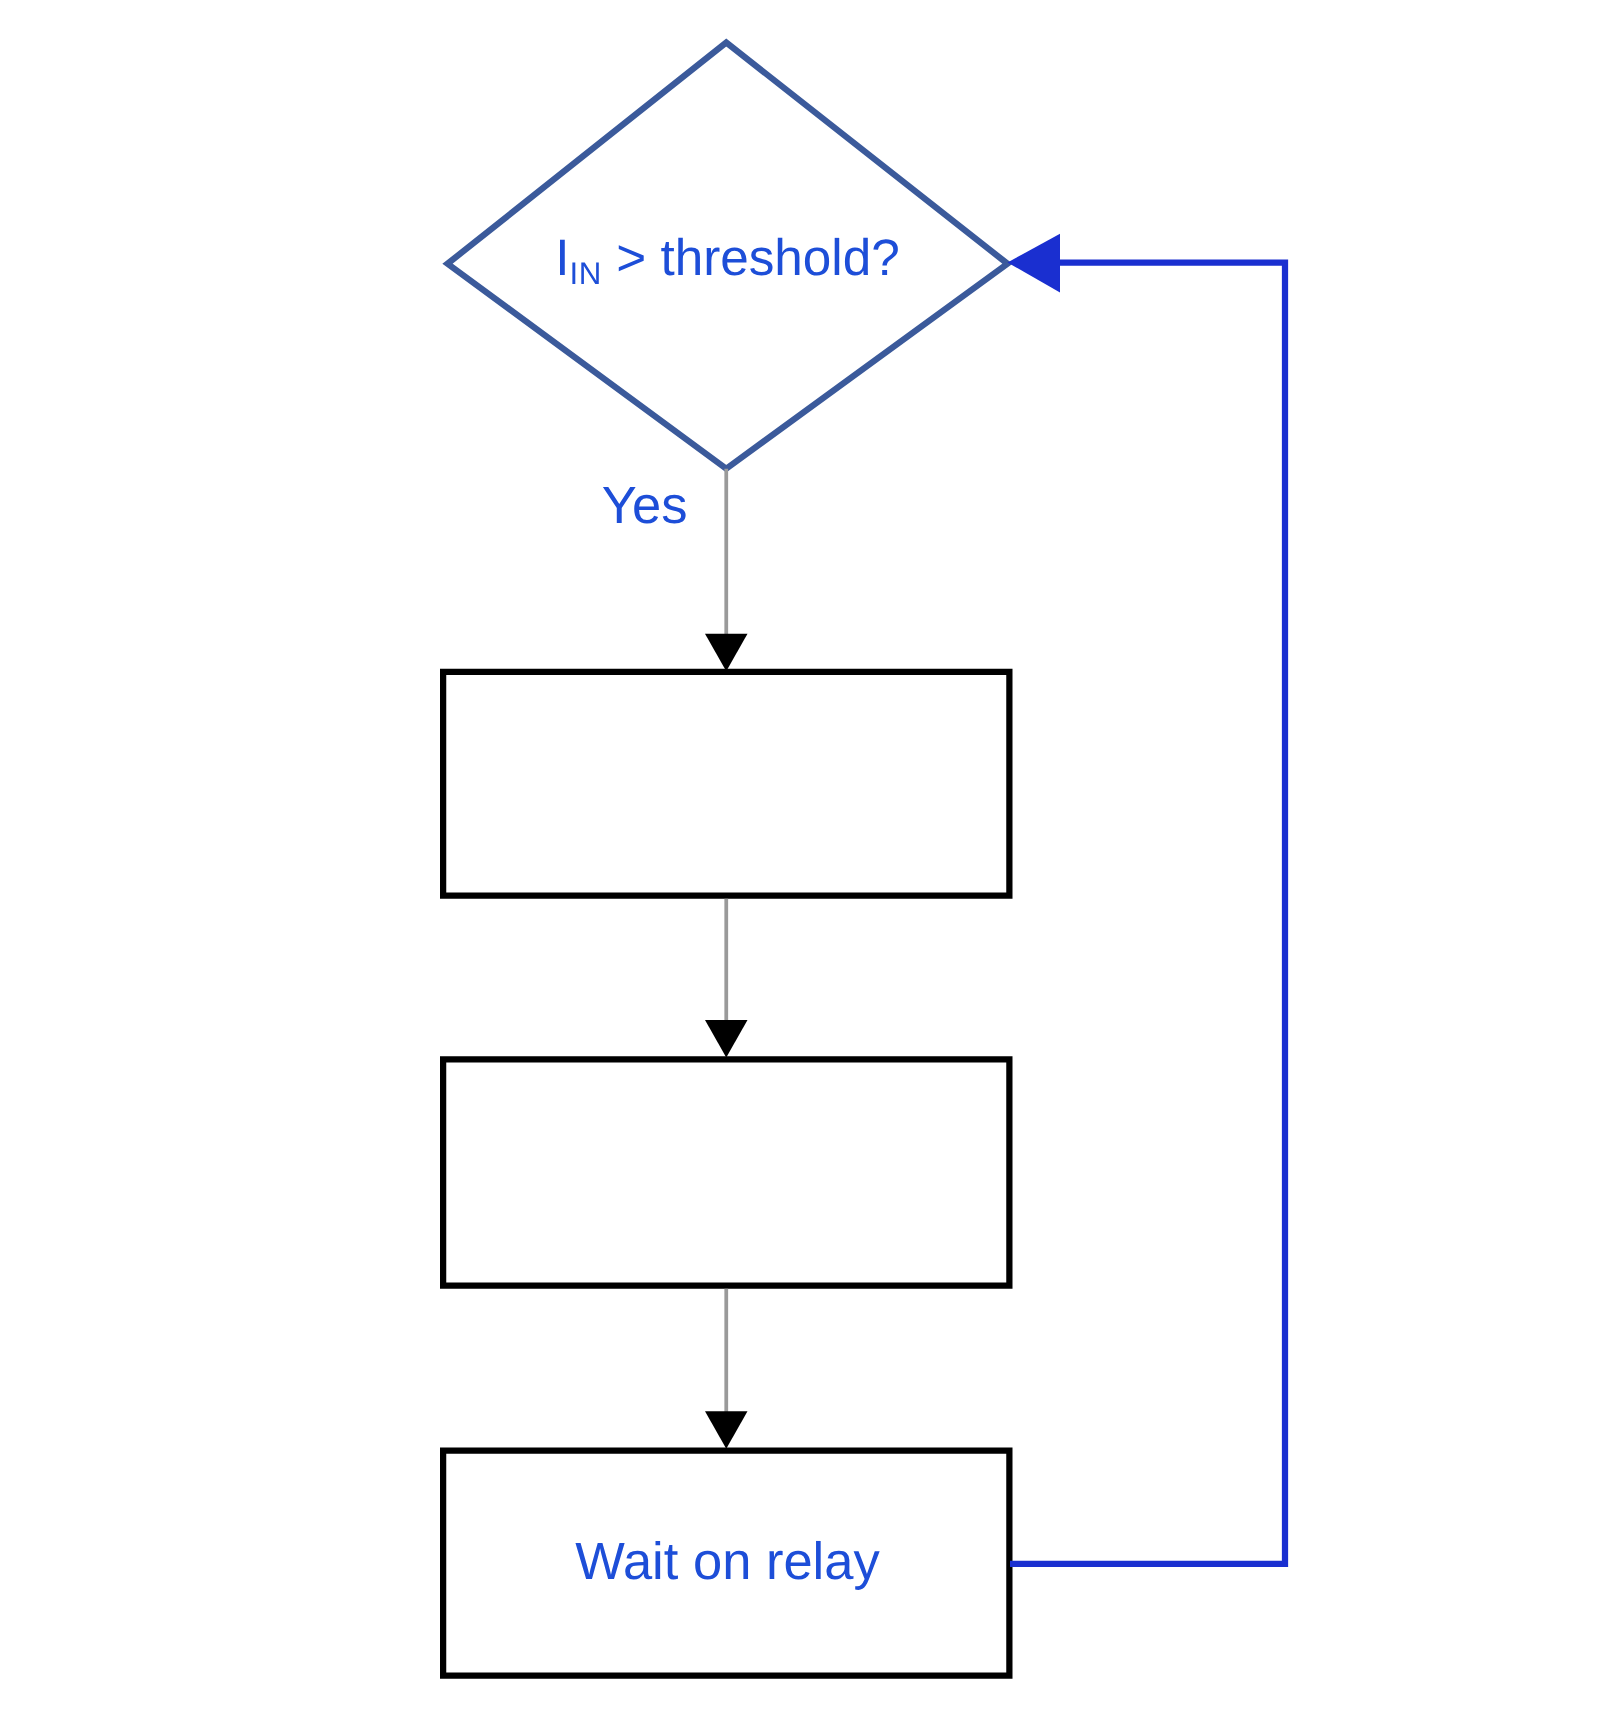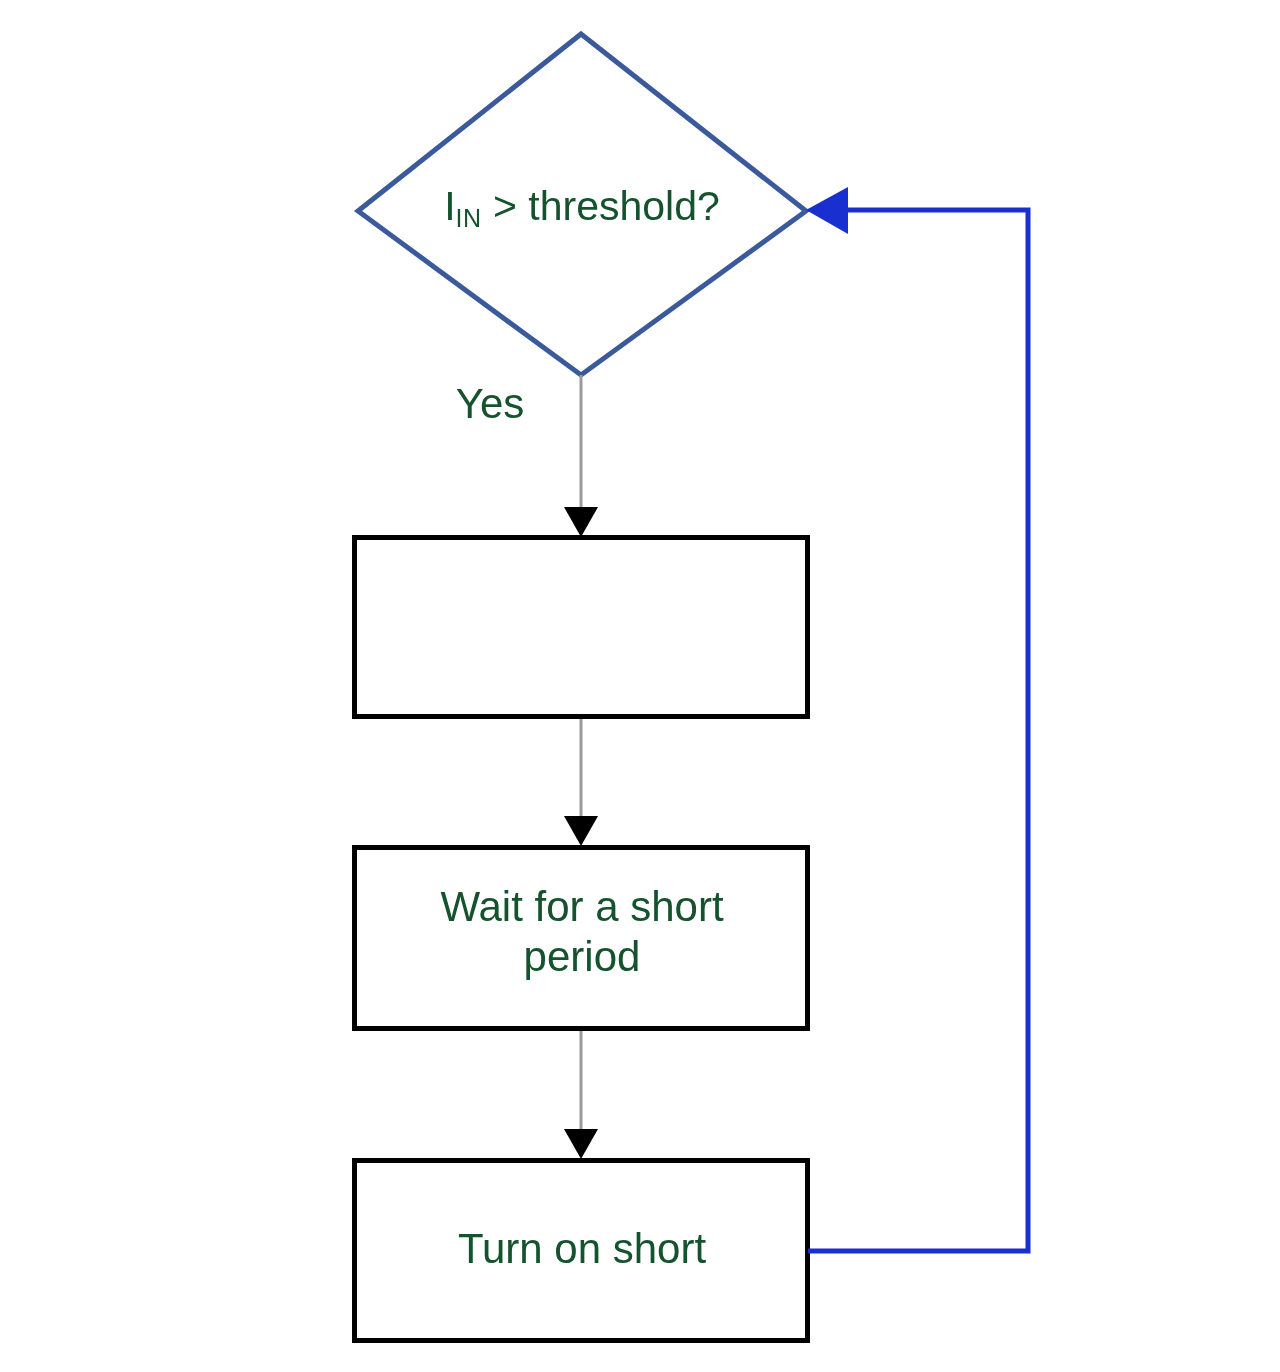--- a/index.html
+++ b/index.html
@@ -20,21 +20,21 @@
   #flow-svg {
     position: absolute;
     top: 0;
     left: 0;
     width: 1280px;
     height: 1372px;
   }
   .node-label {
     position: absolute;
     text-align: center;
-    color: #14532d;
+    color: #1d4ed8;
     font-family: "Liberation Sans", sans-serif;
     font-weight: 400;
     line-height: 1.18;
     white-space: pre-line;
     -webkit-font-smoothing: antialiased;
   }
   #decision-label {
     left: 358px;
     top: 182px;
     width: 448px;
@@ -45,21 +45,21 @@
     vertical-align: baseline;
     position: relative;
     top: 7px;
     letter-spacing: 0.5px;
   }
   #edge-yes-label {
     left: 430px;
     top: 379px;
     width: 120px;
     font-size: 42px;
-    text-align: center;
+    text-align: right;
   }
   #box1-label {
     left: 356px;
     top: 602px;
     width: 452px;
     font-size: 42px;
   }
   #box2-label {
     left: 356px;
     top: 882px;
@@ -99,18 +99,16 @@
 
     <polyline points="808,1251 1028,1251 1028,210 842,210" fill="none" stroke="#1a2fd0" stroke-width="5" stroke-linejoin="miter" stroke-linecap="butt"></polyline>
     <polygon points="806,210 848,187 848,234" fill="#1a2fd0"></polygon>
   </svg>
 
   <div class="node-label" id="decision-label"><span>I</span><span class="sub">IN</span><span> &gt; threshold?</span></div>
 
   <div class="node-label" id="edge-yes-label">Yes</div>
 
 
-  <div class="node-label" id="box2-label">Wait for a short
-period</div>
 
-  <div class="node-label" id="box3-label">Turn on short</div>
+  <div class="node-label" id="box3-label">Wait on relay</div>
 
 </div>
 
 </body></html>

